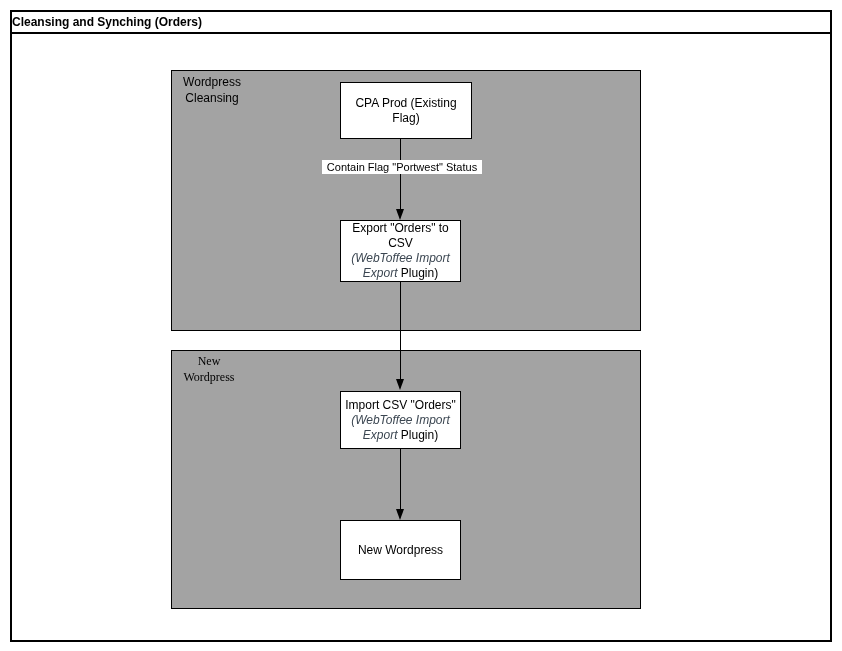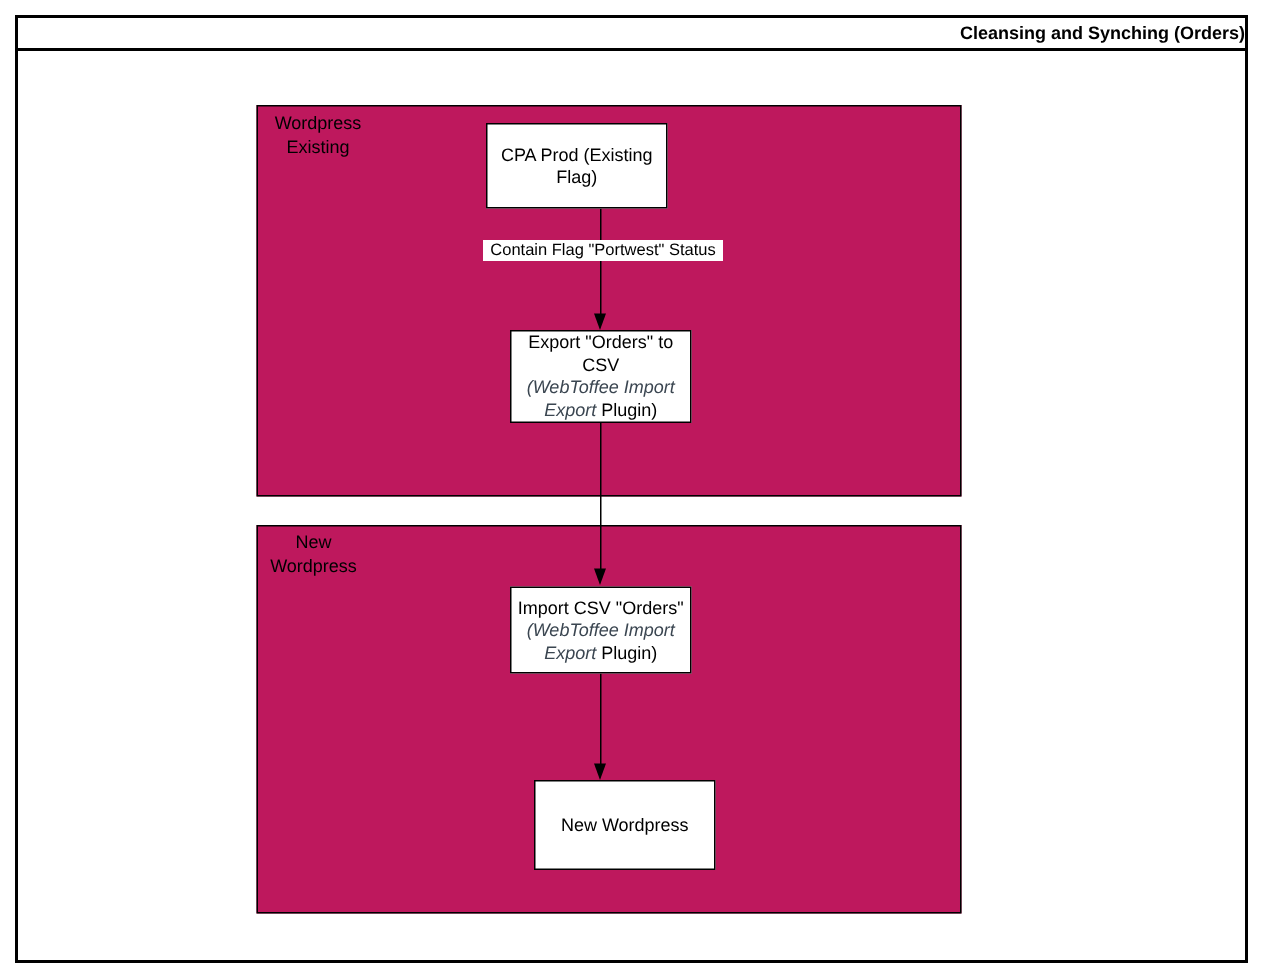--- a/index.html
+++ b/index.html
@@ -24,59 +24,59 @@
     box-sizing: border-box;
     background: #ffffff;
   }
   .title-bar {
     position: absolute;
     left: 0; top: 0;
     width: 100%; height: 20px;
     border-bottom: 2px solid #000;
     display: flex;
     align-items: center;
-    justify-content: flex-end;
+    justify-content: flex-start;
     font-size: 12px;
     font-weight: bold;
   }
   .group-container {
     position: absolute;
     border: 1px solid #000;
     box-sizing: border-box;
-    background: #be185d;
+    background: #a3a3a3;
   }
   .container-existing { left: 171px; top: 70px;  width: 470px; height: 261px; }
   .container-new      { left: 171px; top: 350px; width: 470px; height: 259px; }
   .group-label {
     position: absolute;
     text-align: center;
     font-size: 12px;
     line-height: 16px;
     white-space: pre;
   }
   .label-existing { left: 9px;  top: 3px; width: 62px; }
-  .label-new      { left: 4px;  top: 2px; width: 66px; }
+  .label-new      { left: 4px;  top: 2px; width: 66px; font-family: Liberation Serif, serif; }
   .node-box {
     position: absolute;
     border: 1px solid #000;
     box-sizing: border-box;
     background: #ffffff;
     display: flex;
     flex-direction: column;
     align-items: center;
     justify-content: center;
     text-align: center;
     font-size: 12px;
     line-height: 15px;
     z-index: 2;
   }
-  .box-cpa    { left: 324px; top: 82px;  width: 121px; height: 57px; }
+  .box-cpa    { left: 340px; top: 82px;  width: 132px; height: 57px; }
   .box-export { left: 340px; top: 220px; width: 121px; height: 62px; }
   .box-import { left: 340px; top: 391px; width: 121px; height: 58px; }
-  .box-newwp  { left: 340px; top: 520px; width: 121px; height: 60px; margin-left: 16px; }
+  .box-newwp  { left: 340px; top: 520px; width: 121px; height: 60px; }
   .accent { color: var(--accent, #3b4651); font-style: italic; }
   .vline {
     position: absolute;
     width: 1px;
     background: #000;
     left: 400px;
     z-index: 1;
   }
   .edge-1 { top: 139px; height: 73px; }
   .edge-2 { top: 282px; height: 99px; }
@@ -109,21 +109,21 @@
 
 <div class="stage">
 
   <div class="outer-frame">
     <div class="title-bar">
       <span>Cleansing and Synching (Orders)</span>
     </div>
   </div>
 
   <div class="group-container container-existing">
-    <div class="group-label label-existing"><span>Wordpress</span><br><span>Existing</span></div>
+    <div class="group-label label-existing"><span>Wordpress</span><br><span>Cleansing</span></div>
   </div>
 
   <div class="group-container container-new">
     <div class="group-label label-new"><span>New</span><br><span>Wordpress</span></div>
   </div>
 
   <div class="node-box box-cpa">
     <div>CPA Prod (Existing</div>
     <div>Flag)</div>
   </div>

